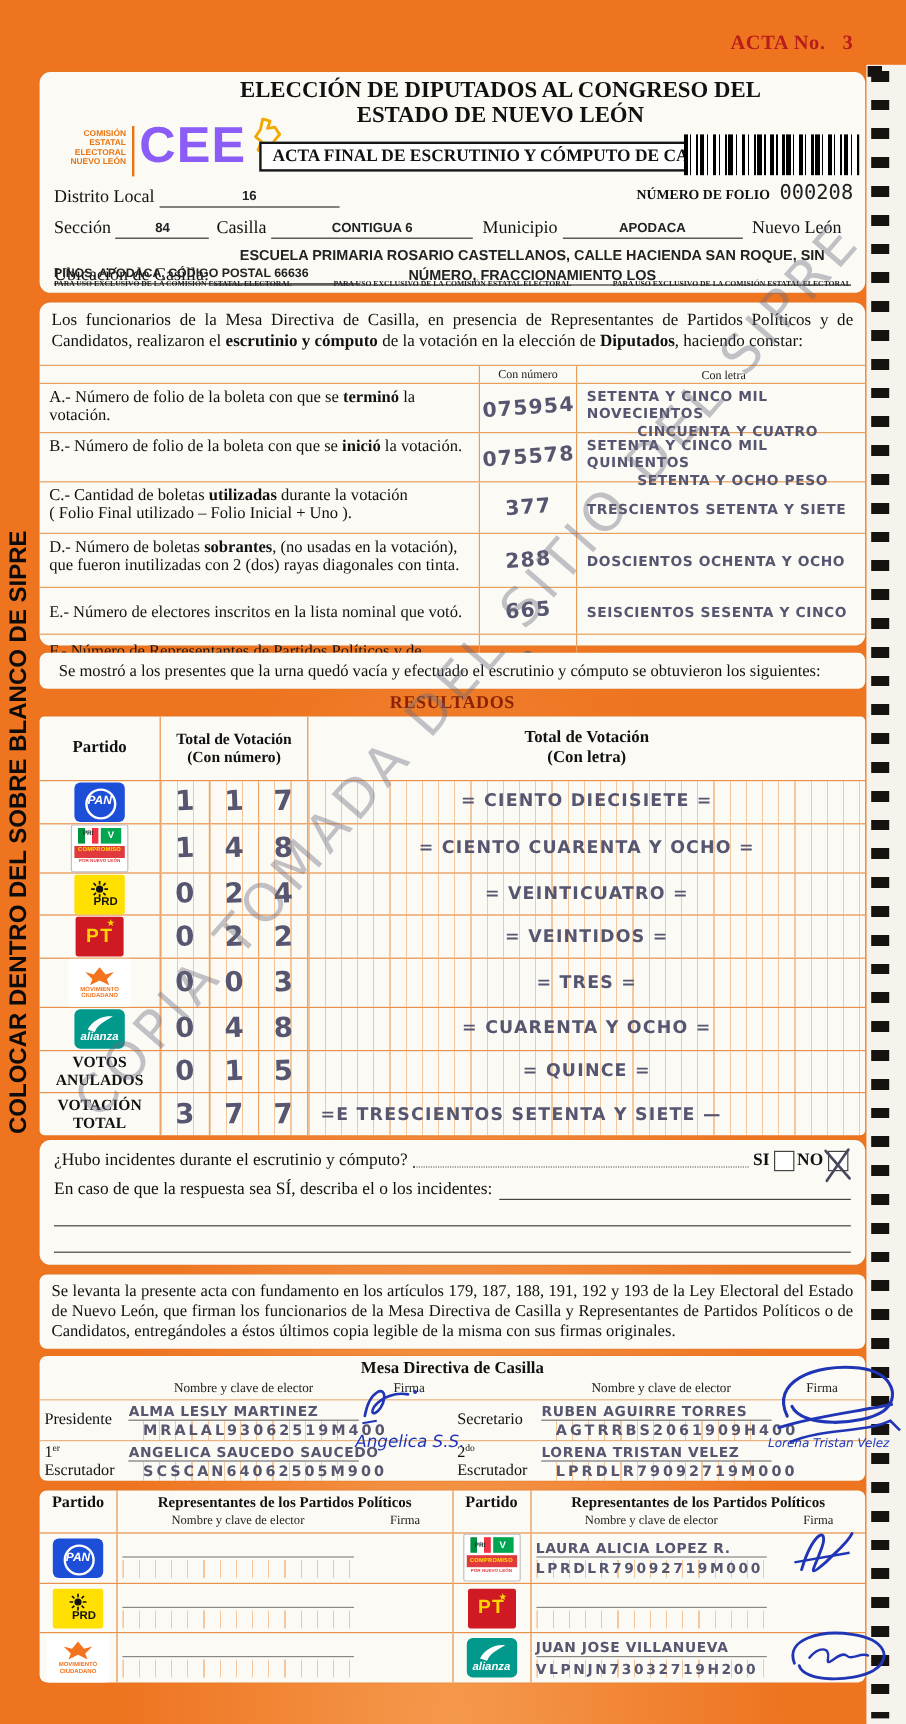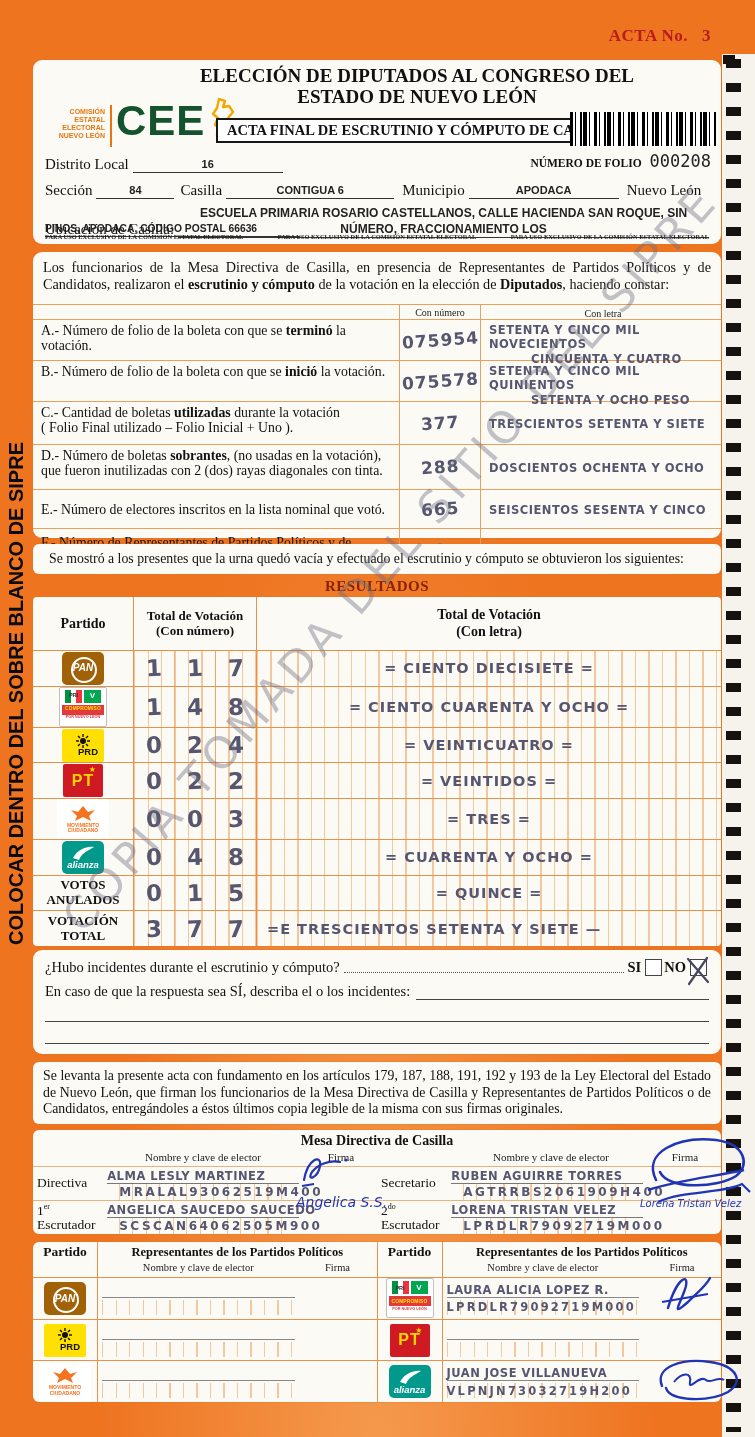--- a/index.html
+++ b/index.html
@@ -28,21 +28,21 @@
   .wm{position:absolute;left:52px;top:908px;z-index:6;pointer-events:none;
     font-family:"DejaVu Sans",sans-serif;font-size:44px;letter-spacing:5px;color:rgba(108,108,124,.40);
     transform:rotate(-49deg);transform-origin:0 0;white-space:nowrap;}
   
   .hcard{left:33px;top:60px;width:688px;height:184px;}
   .title{position:absolute;top:5px;left:120px;right:40px;text-align:center;font-weight:bold;font-size:19px;line-height:1.12;color:#111;}
   .ceeorg{position:absolute;left:8px;top:48px;width:64px;text-align:right;
     font-family:"Liberation Sans",sans-serif;font-weight:bold;font-size:7px;line-height:1.15;color:#e87511;}
   .ceediv{position:absolute;left:77px;top:45px;width:2px;height:42px;background:#e87511;}
   .ceetxt{position:absolute;left:83px;top:40px;font-family:"Liberation Sans",sans-serif;font-weight:bold;
-    font-size:42px;line-height:1;color:#14532d;letter-spacing:1px;}
+    font-size:42px;line-height:1;color:#8b5cf6;letter-spacing:1px;}
   .ceestate{position:absolute;left:176px;top:38px;}
   .subbox{position:absolute;left:183px;top:58px;border:2px solid #161616;padding:2px 9px;
     font-weight:bold;font-size:14.5px;color:#111;background:#fff;white-space:nowrap;}
   .barcode{position:absolute;left:537px;top:52px;width:146px;height:34px;background:
     repeating-linear-gradient(90deg,#000 0 3px,#fff 3px 5px,#000 5px 6px,#fff 6px 10px,#000 10px 12px,#fff 12px 13px,#000 13px 17px,#fff 17px 19px,#000 19px 20px,#fff 20px 24px);}
   .folio{position:absolute;right:10px;top:91px;display:flex;align-items:baseline;gap:8px;}
   .folio .fl{font-weight:bold;font-size:11.5px;color:#111;}
   .folio .fv{font-family:"DejaVu Sans Mono",monospace;font-size:17px;color:#222;}
   .frow{position:absolute;left:12px;display:flex;align-items:flex-end;font-size:15px;color:#111;}
   .useg{border-bottom:1.3px solid #333;text-align:center;font-family:"Liberation Sans",sans-serif;
@@ -124,21 +124,21 @@
   .prow{flex:1;display:flex;border-top:1.5px solid #e8914a;}
   .prow .logo{width:64px;display:flex;align-items:center;justify-content:center;border-right:1.5px solid #e8914a;}
   .prow .nc{flex:1;display:flex;flex-direction:column;justify-content:center;padding:0 4px;}
   .prow .fa{width:78px;position:relative;}
   .pline{border-bottom:1px solid #888;height:15px;display:flex;align-items:flex-end;}
   .pline span{font-size:11.5px;letter-spacing:.5px;white-space:nowrap;}
   .pcomb{height:15px;margin-top:2px;display:flex;align-items:center;}
   .pcomb span{font-size:11.5px;letter-spacing:2.2px;white-space:nowrap;}
   
   .lg{border-radius:5px;position:relative;display:flex;align-items:center;justify-content:center;font-family:"Liberation Sans",sans-serif;}
-  .lg-pan{width:42px;height:33px;background:#a16207;}
+  .lg-pan{width:42px;height:33px;background:#1d4ed8;}
   .lg-pan::before{content:"";position:absolute;left:9px;top:5px;width:22px;height:22px;border:2px solid #fff;border-radius:50%;}
   .lg-pan span{position:relative;font-style:italic;font-weight:bold;font-size:10px;color:#fff;}
   .lg-prd{width:42px;height:33px;background:#ffe000;border-radius:2px;flex-direction:column;}
   .lg-prd span{font-weight:bold;font-size:9.5px;color:#111;margin-top:-2px;margin-left:10px;}
   .lg-pt{width:40px;height:33px;background:#cf1a24;border-radius:2px;}
   .lg-pt span{font-weight:bold;font-size:16px;color:#ffd600;letter-spacing:1px;}
   .lg-pt i{position:absolute;top:2px;right:7px;font-style:normal;font-size:8px;color:#ffd600;}
   .lg-mc{width:52px;height:40px;background:#fff;flex-direction:column;border-radius:2px;}
   .lg-mc .t{font-weight:bold;font-size:5px;color:#f4731f;line-height:1.1;text-align:center;}
   .lg-al{width:42px;height:33px;background:#00998c;flex-direction:column;}
@@ -529,21 +529,21 @@
   <div class="msub">
     <div style="width:72px;"></div>
     <div style="width:196px;">Nombre y clave de elector</div>
     <div style="width:80px;">Firma</div>
     <div style="width:72px;"></div>
     <div style="width:196px;">Nombre y clave de elector</div>
     <div style="width:72px;">Firma</div>
   </div>
   <div class="mgrid">
     <div class="mrow">
-      <div class="mrole">Directiva</div>
+      <div class="mrole">Presidente</div>
       <div class="mnc">
         <div class="mname">
             <span class="hw">ALMA LESLY MARTINEZ</span>
           </div>
         <div class="mclave comb">
             <span class="hw">MRALAL93062519M400</span>
           </div>
       </div>
       <div class="mfirma"></div>
       <div class="mrole">Secretario</div>

